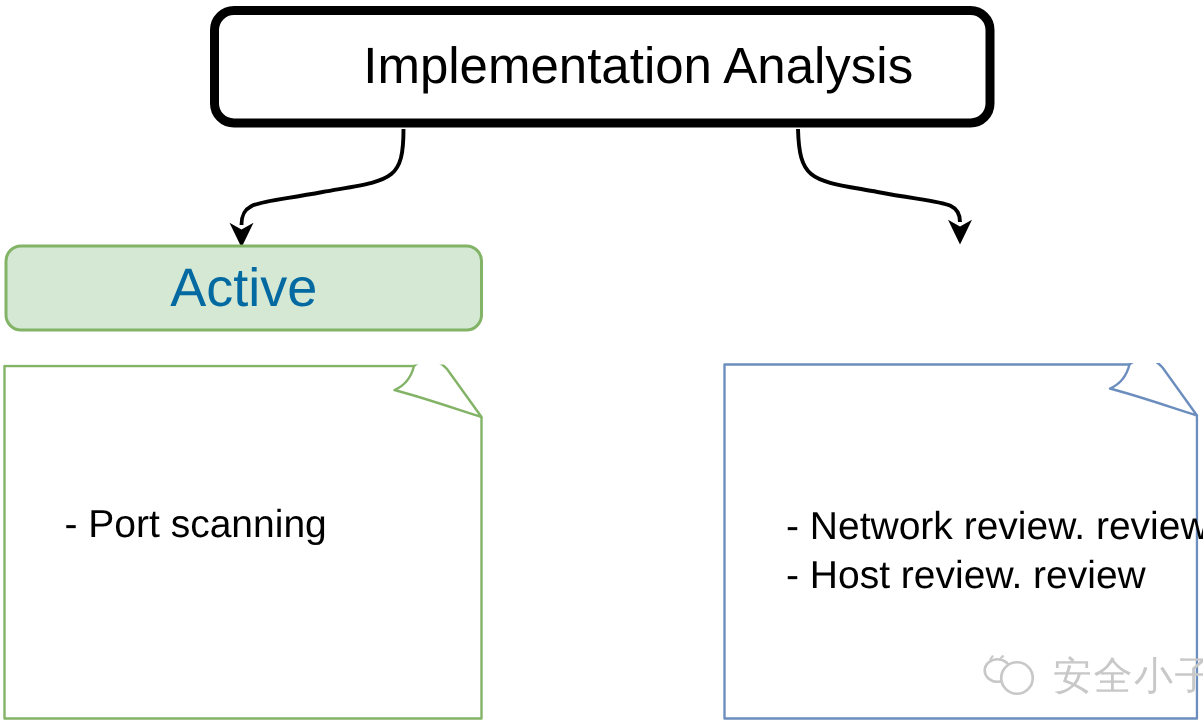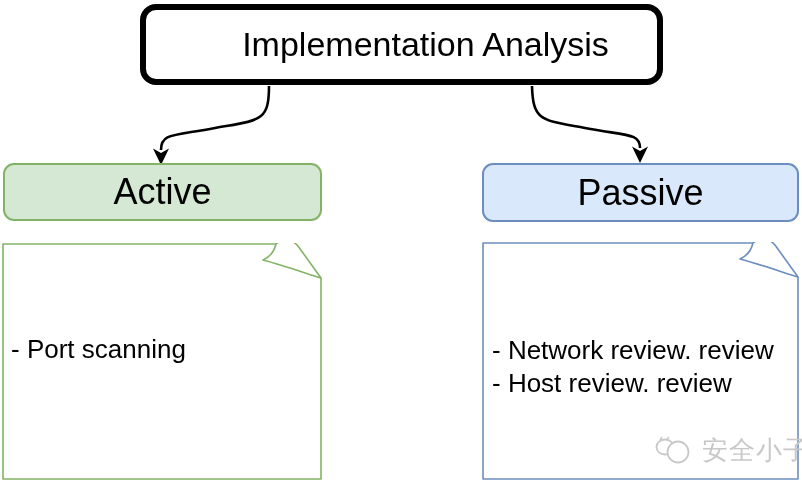--- a/index.html
+++ b/index.html
@@ -35,21 +35,21 @@
     left: 0; top: 0;
     width: 802px; height: 484px;
     pointer-events: none;
   }
 
   
   .branch-box {
     position: absolute;
     display: flex; align-items: center; justify-content: center;
     font-size: 36px;
-    color: #000000;
+    color: #0369a1;
     border-radius: 11px;
     white-space: nowrap;
   }
   .branch-box.active {
     left: 3px; top: 163px;
     width: 319px; height: 58px;
     background: var(--active-fill, #d5e8d4);
     border: 2px solid var(--active-stroke, #82b366);
   }
   .branch-box.passive {
@@ -64,20 +64,21 @@
   .note-shape.left  { left: 2px;   top: 243px; }
   .note-shape.right { left: 482px; top: 242px; }
 
   
   .note-text {
     position: absolute;
     font-size: 26px;
     line-height: 33px;
     color: #000000;
     white-space: nowrap;
+    margin-left: 32px;
   }
   .note-text.left  { left: 11px;  top: 333px; }
   .note-text.right { left: 492px; top: 334px; }
 
   
   .watermark {
     position: absolute;
     left: 653px; top: 433px;
     display: flex; align-items: center;
     color: var(--watermark-color, #c8c8c8);
@@ -105,23 +106,20 @@
     </g>
     <g>
       <path d="M532,86 C533,122 542,120 585,128 C627,136 640,133 640,148" fill="none" style="stroke: var(--connector, #000000);" stroke-width="2.6"></path>
       <path d="M640,163 L632,146.5 L640,151 L648,146.5 Z" style="fill: var(--connector, #000000);"></path>
     </g>
   </svg>
 
   <div class="branch-box active">
     <span>Active</span>
   </div>
-  <div class="branch-box passive">
-    <span>Passive</span>
-  </div>
 
   <svg class="note-shape left" width="320" height="238" viewBox="0 0 320 238">
     <path d="M1,1 L274,1 L319,35 L319,236 L1,236 Z" fill="#ffffff" stroke="none"></path>
     <path d="M274,1 L1,1 L1,236 L319,236 L319,35" fill="none" style="stroke: var(--active-stroke, #82b366);" stroke-width="1.6" stroke-linejoin="round"></path>
     <path d="M274,1 C280,-4 289,-5 296,3 L319,35 C303,30 280,22 261,17 C268,14 272,9 274,1 Z" fill="#ffffff" style="stroke: var(--active-stroke, #82b366);" stroke-width="1.6" stroke-linejoin="round"></path>
   </svg>
 
   <svg class="note-shape right" width="317" height="239" viewBox="0 0 317 239">
     <path d="M1,1 L271,1 L316,35 L316,237 L1,237 Z" fill="#ffffff" stroke="none"></path>
     <path d="M271,1 L1,1 L1,237 L316,237 L316,35" fill="none" style="stroke: var(--passive-stroke, #6c8ebf);" stroke-width="1.6" stroke-linejoin="round"></path>

